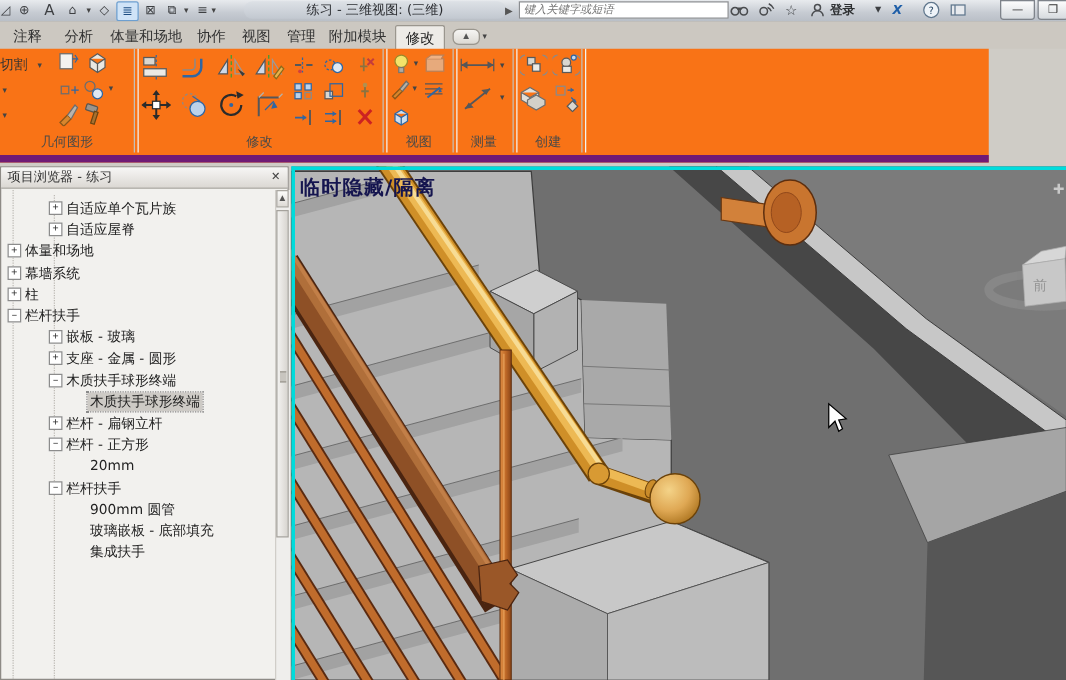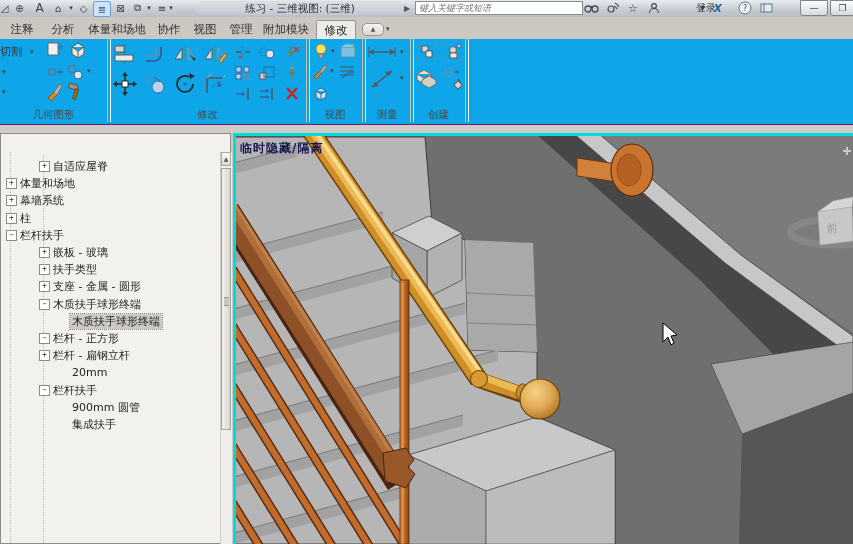--- a/index.html
+++ b/index.html
@@ -24,21 +24,21 @@
   #signin-label{font-size:10px;color:#2e3032;}
   .winbtn{position:absolute;top:0;height:14px;border:1px solid #7e838a;border-radius:0 0 3px 3px;
     background:linear-gradient(#fdfdfd,#d6dade);font-size:9px;color:#333;display:flex;align-items:center;justify-content:center;}
   
   #tabrow{left:0;top:17px;width:853px;height:22px;background:#ccc8c1;}
   .rtab{position:absolute;top:3px;height:19px;line-height:19px;text-align:center;font-size:11.5px;color:#333;}
   .rtab.active{background:#edebe7;border:1px solid #9a968e;border-bottom:none;border-radius:2px 2px 0 0;color:#222;}
   #ribbon-min{position:absolute;top:6px;left:362px;width:20px;height:11px;border:1px solid #9a968e;border-radius:5px;
     background:linear-gradient(#f6f5f3,#dcd9d3);font-size:6px;color:#555;text-align:center;line-height:10px;}
   
-  #ribbon{left:0;top:39px;width:853px;height:85px;background:#0ea5e9;border-bottom:1px solid #701a75;}
+  #ribbon{left:0;top:39px;width:791px;height:85px;background:#f97316;border-bottom:6px solid #701a75;}
   .pdiv{position:absolute;top:0;width:2px;height:83px;border-left:1px solid #c4c0b8;border-right:1px solid #f4f3ef;}
   .plabel{position:absolute;top:68px;height:14px;line-height:14px;text-align:center;font-size:10.5px;color:#4a4a48;}
   .tool{position:absolute;display:flex;align-items:center;justify-content:center;}
   .cutlabel{font-size:11px;color:#333;}
   
   #browser{left:0;top:133px;width:231px;height:411px;background:#f2f1ee;border:1px solid #8e8b86;box-sizing:border-box;}
   #pb-header{position:absolute;left:0;top:0;width:229px;height:17px;
     background:linear-gradient(#f7f6f5,#dbd8d3);border-bottom:1px solid #a5a29c;
     font-size:10.5px;color:#333;line-height:17px;padding-left:5px;box-sizing:border-box;}
   #pb-close{position:absolute;right:3px;top:2px;width:13px;height:13px;font-size:9px;color:#444;
@@ -56,21 +56,21 @@
   
   #pb-scroll{position:absolute;left:219px;top:18px;width:11px;height:392px;background:#efeeec;border-left:1px solid #d0cdc8;}
   #pb-up{position:absolute;left:0;top:0;width:10px;height:14px;background:linear-gradient(#fcfcfb,#dedbd6);
     border:1px solid #aaa7a1;box-sizing:border-box;font-size:6px;color:#555;text-align:center;line-height:12px;}
   #pb-thumb{position:absolute;left:0;top:16px;width:10px;height:262px;background:linear-gradient(90deg,#f3f2f0,#d8d5d0);
     border:1px solid #a5a29c;box-sizing:border-box;}
   #pb-grip{position:absolute;left:2px;top:128px;width:5px;height:7px;
     border-top:1px solid #9a978f;border-bottom:1px solid #9a978f;background:#c8c5bf;}
   
   #vp{left:233px;top:133px;width:620px;height:411px;}
-  #hide-iso{left:240px;top:140px;font-size:12px;font-weight:bold;color:#15154f;letter-spacing:1px;}
+  #hide-iso{left:240px;top:140px;font-size:16px;font-weight:bold;color:#15154f;letter-spacing:1px;}
   svg text{font-family:"DejaVu Sans","Liberation Sans",sans-serif;}
 </style>
 </head>
 <body>
 
 <div id="titlebar" class="abs">
   <span class="qat-ico" style="left:0;width:9px;">◿</span>
   <span class="qat-ico" style="left:12px;width:15px;">⊕</span>
   <span class="qat-ico" style="left:32px;width:15px;font-size:12px;">A</span>
   <span class="qat-ico" style="left:50px;width:16px;">⌂</span>
@@ -101,21 +101,21 @@
         <path d="M8,4 a5,5 0 0 1 3,3 M9,1 a8,8 0 0 1 4,4" fill="none" stroke="#4a4c4f" stroke-width="1.1"></path>
       </svg>
   </span>
   <span class="ic-ico" style="left:628px;font-size:11px;">☆</span>
   <span class="ic-ico" style="left:648px;">
     <svg width="12" height="12">
         <circle cx="6" cy="4" r="2.4" fill="none" stroke="#4a4c4f" stroke-width="1.2"></circle>
         <path d="M1.5,11 a4.5,4.5 0 0 1 9,0" fill="none" stroke="#4a4c4f" stroke-width="1.2"></path>
       </svg>
   </span>
-  <span class="ic-ico" style="left:696px;" id="signin-label">登录</span>
+  <span class="ic-ico" style="left:664px;font-weight:bold;" id="signin-label">登录</span>
   <span class="ic-ico caret" style="left:700px;"></span>
   <span class="ic-ico" style="left:714px;width:16px;font-weight:bold;color:#1f5fa8;font-style:italic;">X</span>
   <span class="ic-ico" style="left:738px;">
     <svg width="15" height="14">
         <circle cx="7" cy="7" r="6" fill="#eef3f8" stroke="#5f768c" stroke-width="1"></circle>
         <text x="7" y="10" font-size="8" text-anchor="middle" fill="#2d4a66">?</text>
       </svg>
   </span>
   <span class="ic-ico" style="left:760px;">
     <svg width="14" height="11">
@@ -385,26 +385,34 @@
         <path d="M12,6 h5 M15,12 l4,4" stroke="#2f66a3"></path>
         <path d="M17,6 l-2.5,-2 v4 Z M19,16 l-1,-3 l-2,2 Z" fill="#2f66a3"></path>
         <rect x="13" y="16" width="6" height="6" fill="#d9d6cf" stroke="#5a5a5a" transform="rotate(45 16 19)"></rect>
       </svg>
   </span>
   <span class="plabel" style="left:412px;width:53px;">创建</span>
   <span class="pdiv" style="left:465px;"></span>
 </div>
 
 <div id="browser" class="abs">
+  <div id="pb-header">
+    <span>项目浏览器 - 练习</span>
+    <span id="pb-close">✕</span>
+  </div>
   <div id="tree">
     <span class="guide" style="left:9px;"></span>
     <span class="guide" style="left:42px;top:4px;"></span>
 
     <div class="trow l2">
         <span class="ebox p"></span>
+        <span class="tlabel">自适应单个瓦片族</span>
+      </div>
+    <div class="trow l2">
+        <span class="ebox p"></span>
         <span class="tlabel">自适应屋脊</span>
       </div>
     <div class="trow l1">
         <span class="ebox p"></span>
         <span class="tlabel">体量和场地</span>
       </div>
     <div class="trow l1">
         <span class="ebox p"></span>
         <span class="tlabel">幕墙系统</span>
       </div>
@@ -415,50 +423,49 @@
     <div class="trow l1">
         <span class="ebox m"></span>
         <span class="tlabel">栏杆扶手</span>
       </div>
     <div class="trow l2">
         <span class="ebox p"></span>
         <span class="tlabel">嵌板 - 玻璃</span>
       </div>
     <div class="trow l2">
         <span class="ebox p"></span>
-        <span class="tlabel">扶手类型</span>
-      </div>
-    <div class="trow l2">
-        <span class="ebox p"></span>
         <span class="tlabel">支座 - 金属 - 圆形</span>
       </div>
     <div class="trow l2">
         <span class="ebox m"></span>
         <span class="tlabel">木质扶手球形终端</span>
       </div>
     <div class="trow l3">
         <span class="tlabel sel">木质扶手球形终端</span>
       </div>
     <div class="trow l2">
+        <span class="ebox p"></span>
+        <span class="tlabel">栏杆 - 扁钢立杆</span>
+      </div>
+    <div class="trow l2">
         <span class="ebox m"></span>
         <span class="tlabel">栏杆 - 正方形</span>
       </div>
-    <div class="trow l2">
-        <span class="ebox p"></span>
-        <span class="tlabel">栏杆 - 扁钢立杆</span>
-      </div>
     <div class="trow l3">
         <span class="tlabel">20mm</span>
       </div>
     <div class="trow l2">
         <span class="ebox m"></span>
         <span class="tlabel">栏杆扶手</span>
       </div>
     <div class="trow l3">
         <span class="tlabel">900mm 圆管</span>
+      </div>
+    <div class="trow l3">
+        <span class="tlabel">玻璃嵌板 - 底部填充</span>
       </div>
     <div class="trow l3">
         <span class="tlabel">集成扶手</span>
       </div>
   </div>
   <div id="pb-scroll">
     <div id="pb-up">▲</div>
     <div id="pb-thumb">
         <div id="pb-grip"></div>
       </div>

